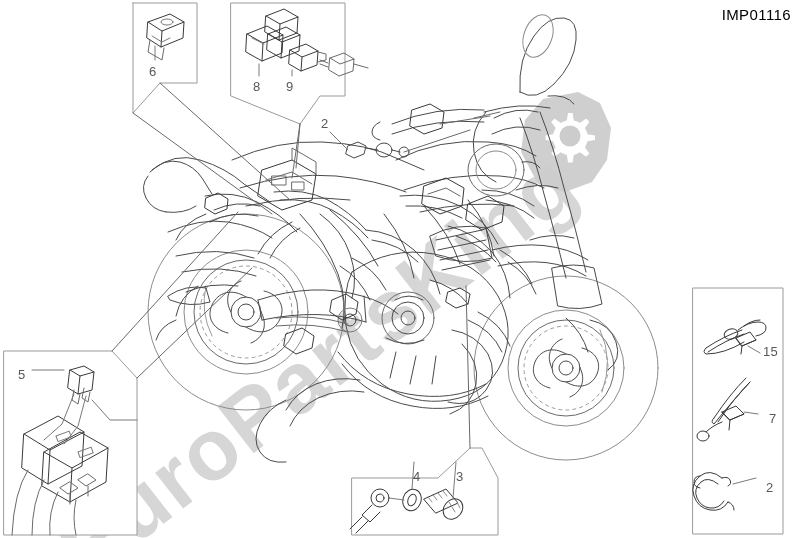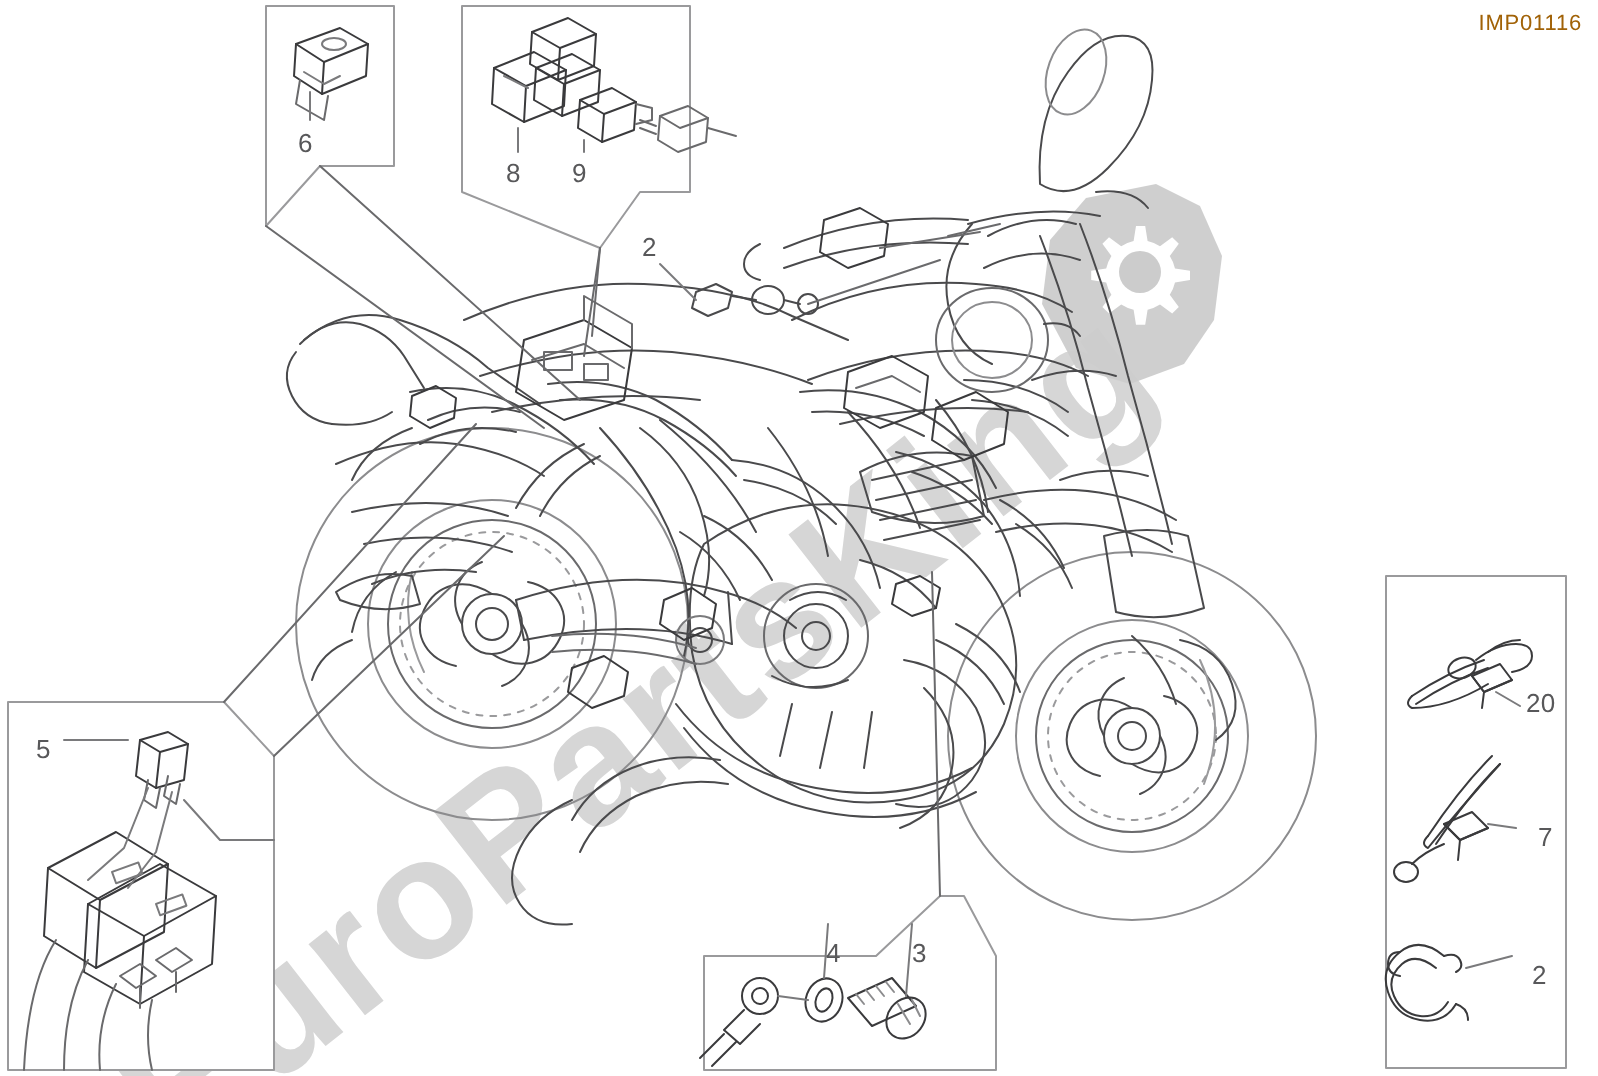--- a/index.html
+++ b/index.html
@@ -1,21 +1,21 @@
 <!DOCTYPE html>
 <html><head>
 <meta charset="utf-8">
 <style>
   html,body{margin:0;padding:0;background:#ffffff;}
   body{width:799px;height:538px;position:relative;overflow:hidden;
        font-family:"Liberation Sans", sans-serif;color:#58585a;}
   #stage{position:absolute;left:0;top:0;width:799px;height:538px;background:#fff;}
   .layer{position:absolute;left:0;top:0;width:799px;height:538px;}
   .lbl{position:absolute;font-size:13px;color:#58585a;line-height:1;letter-spacing:0.2px;}
-  #code{position:absolute;right:8px;top:6px;font-size:11px;color:#a16207;letter-spacing:0.4px;}
+  #code{position:absolute;right:8px;top:6px;font-size:15px;color:#000000;letter-spacing:0.4px;}
   .wm-text{position:absolute;font-size:86px;font-weight:bold;color:#d6d6d6;
            letter-spacing:2px;white-space:nowrap;
            transform:rotate(-38deg);transform-origin:0 0;
            -webkit-user-select:none;user-select:none;}
   svg{display:block;}
 </style>
 </head>
 <body>
 
 <div id="stage">
@@ -422,18 +422,18 @@
   <div class="layer">
     <div class="lbl" style="left:766px;top:481px;">2</div>
     <div class="lbl" style="left:456px;top:470px;">3</div>
     <div class="lbl" style="left:413px;top:470px;">4</div>
     <div class="lbl" style="left:18px;top:368px;">5</div>
     <div class="lbl" style="left:149px;top:65px;">6</div>
     <div class="lbl" style="left:769px;top:412px;">7</div>
     <div class="lbl" style="left:253px;top:80px;">8</div>
     <div class="lbl" style="left:286px;top:80px;">9</div>
     <div class="lbl" style="left:321px;top:117px;">2</div>
-    <div class="lbl" style="left:763px;top:345px;">20</div>
+    <div class="lbl" style="left:763px;top:345px;">15</div>
   </div>
 
   <div id="code">IMP01116</div>
 
 </div>
 
 </body></html>

